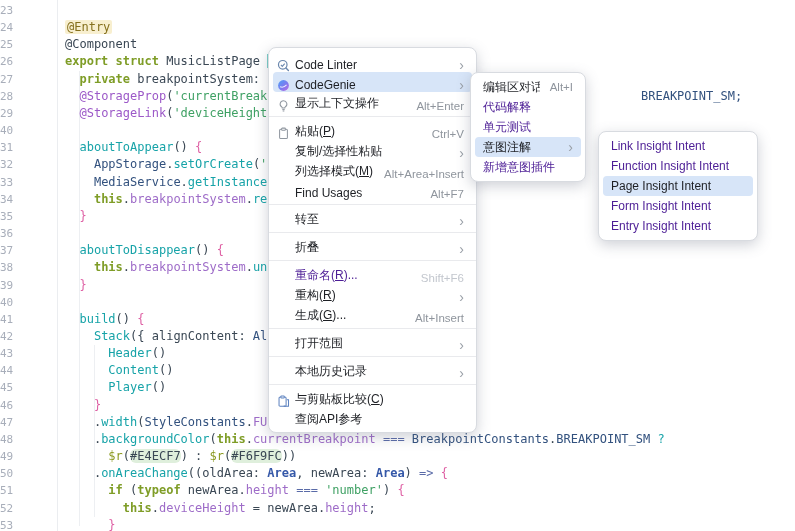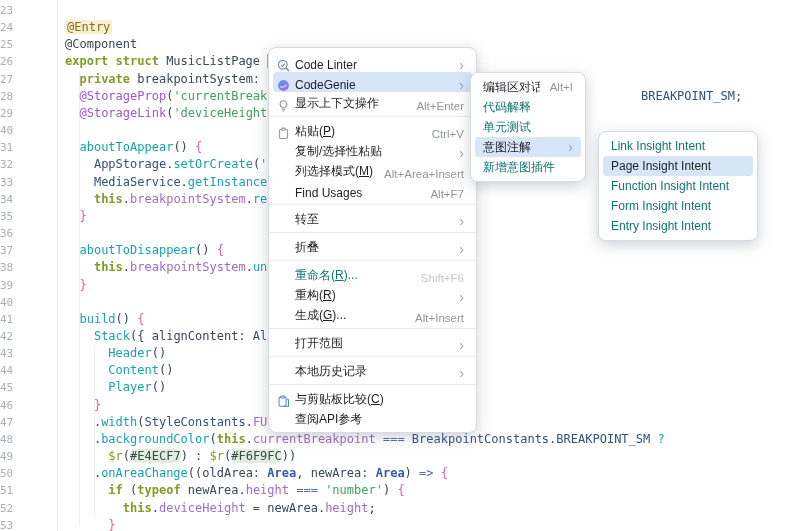--- a/index.html
+++ b/index.html
@@ -41,21 +41,21 @@
   #menu-codegenie{left:470px;top:72px;width:114px;z-index:11;}
   #menu-intent{left:598px;top:131px;width:158px;z-index:12;}
   .mi{height:20px;display:flex;align-items:center;margin:0 4px;padding:0 8px;border-radius:4px;}
   .menu[data-icons="true"] .mi{padding-left:4px;align-items:flex-end;}
   .mi .ic{width:18px;height:14px;display:inline-flex;align-items:center;justify-content:flex-start;flex:0 0 18px;}
   .mi .ic svg{width:13px;height:13px;}
   .mi .lbl{flex:1 1 auto;white-space:nowrap;overflow:hidden;}
   .mi .sc{flex:0 0 auto;color:#8F959D;font-size:11.5px;margin-left:10px;}
   .mi .arrow{flex:0 0 auto;color:#9AA0A8;margin-left:10px;font-size:14px;line-height:1;}
   .mi.hl{background:#D7E5F8;}
-  .mi.dis .lbl{color:#0f766e;}
+  .mi.dis .lbl{color:#4c1d95;}
   .mi.dis .sc{color:#C3C7CE;}
   .menu-sep{height:1px;background:#E9EAED;margin:3.5px 0;}
   u{text-decoration:underline;}
 </style>
 </head>
 <body>
 
 <div id="editor">
   <div class="guide" id="g1"></div>
   <div class="guide" id="g2"></div>
@@ -233,25 +233,25 @@
       <span class="arrow">›</span>
     </div>
     <div class="mi dis">
       <span class="lbl">新增意图插件</span>
     </div>
   </div>
 <div class="menu" id="menu-intent" data-icons="false">
     <div class="mi dis">
       <span class="lbl">Link Insight Intent</span>
     </div>
+    <div class="mi dis">
+      <span class="lbl">Function Insight Intent</span>
+    </div>
     <div class="mi hl">
       <span class="lbl">Page Insight Intent</span>
-    </div>
-    <div class="mi dis">
-      <span class="lbl">Function Insight Intent</span>
     </div>
     <div class="mi dis">
       <span class="lbl">Form Insight Intent</span>
     </div>
     <div class="mi dis">
       <span class="lbl">Entry Insight Intent</span>
     </div>
   </div>
 
 </body></html>

